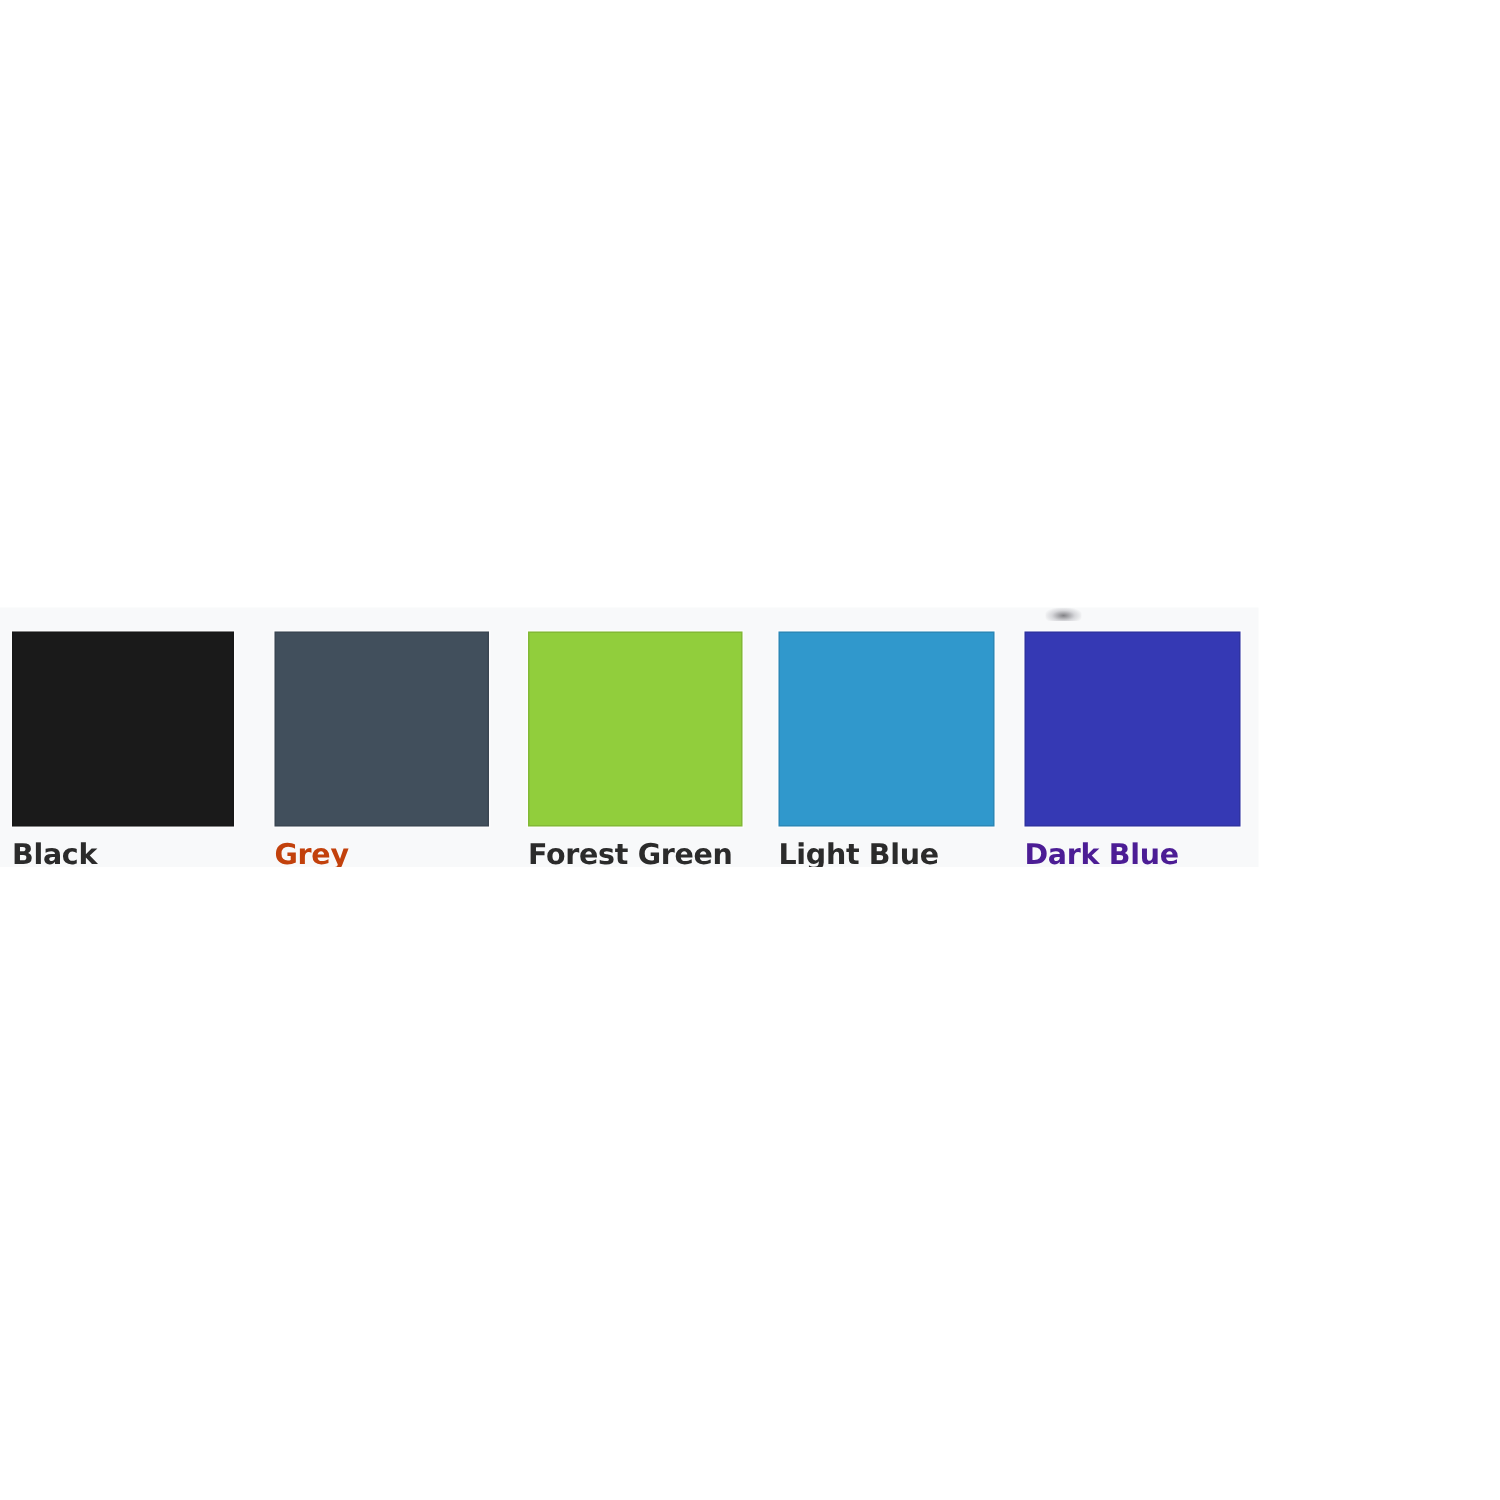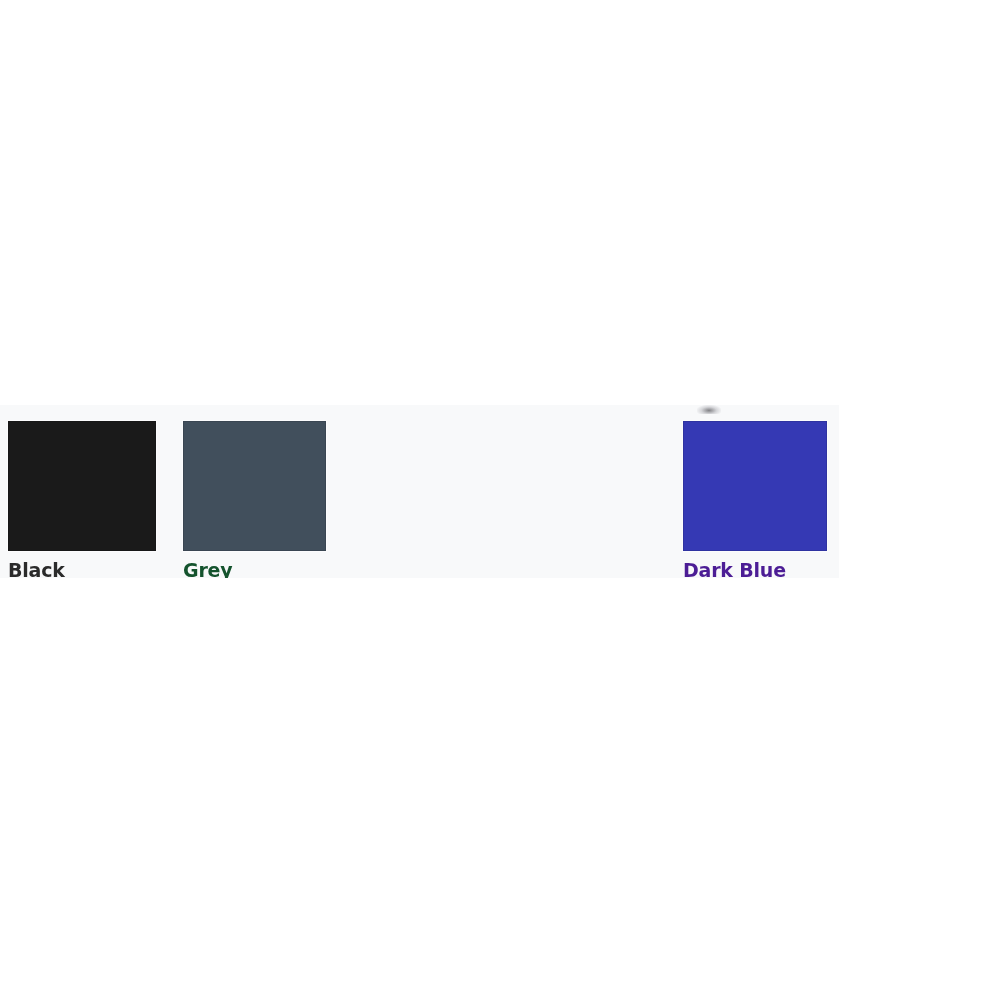--- a/index.html
+++ b/index.html
@@ -95,24 +95,32 @@
 
     <div id="swatch-row">
 
       <div class="swatch-cell" style="left: 8px; width: 148px;">
         <div class="swatch-chip" style="background: rgb(26, 26, 26);"></div>
         <div class="swatch-label" style="color: rgb(43, 43, 43);">Black</div>
       </div>
 
       <div class="swatch-cell" style="left: 183px; width: 143px;">
         <div class="swatch-chip" style="background: rgb(65, 79, 92);"></div>
-        <div class="swatch-label" style="color: #14532d;">Grey</div>
+        <div class="swatch-label" style="color: #c2410c;">Grey</div>
       </div>
 
+      <div class="swatch-cell" style="left: 352px; width: 143px;">
+        <div class="swatch-chip" style="background: rgb(145, 206, 60);"></div>
+        <div class="swatch-label" style="color: rgb(43, 43, 43);">Forest Green</div>
+      </div>
 
+      <div class="swatch-cell" style="left: 519px; width: 144px;">
+        <div class="swatch-chip" style="background: rgb(48, 152, 204);"></div>
+        <div class="swatch-label" style="color: rgb(43, 43, 43);">Light Blue</div>
+      </div>
 
       <div class="swatch-cell" style="left: 683px; width: 144px;">
         <div class="swatch-chip" style="background: rgb(53, 57, 180);"></div>
         <div class="swatch-label" style="color: #4c1d95;">Dark Blue</div>
       </div>
 
 
     </div>
   </div>
 </div>

